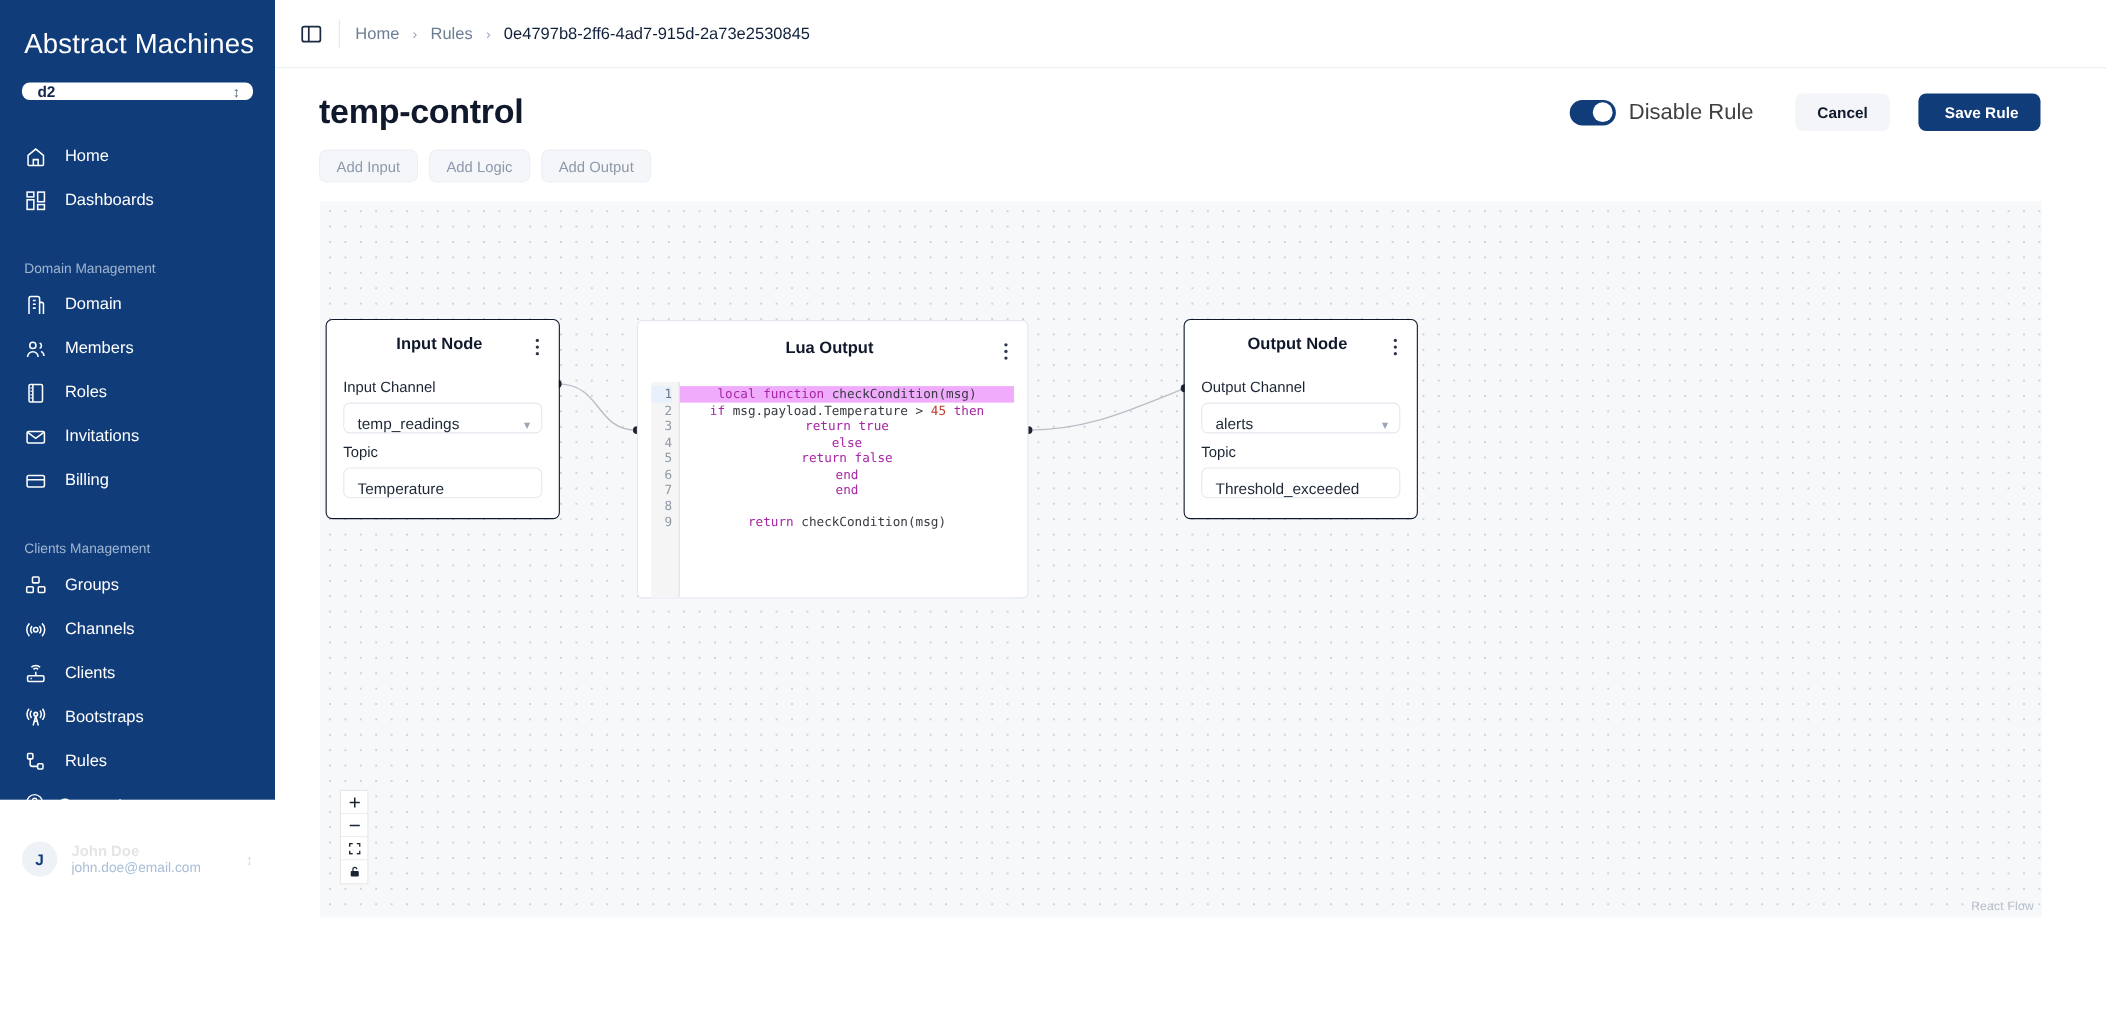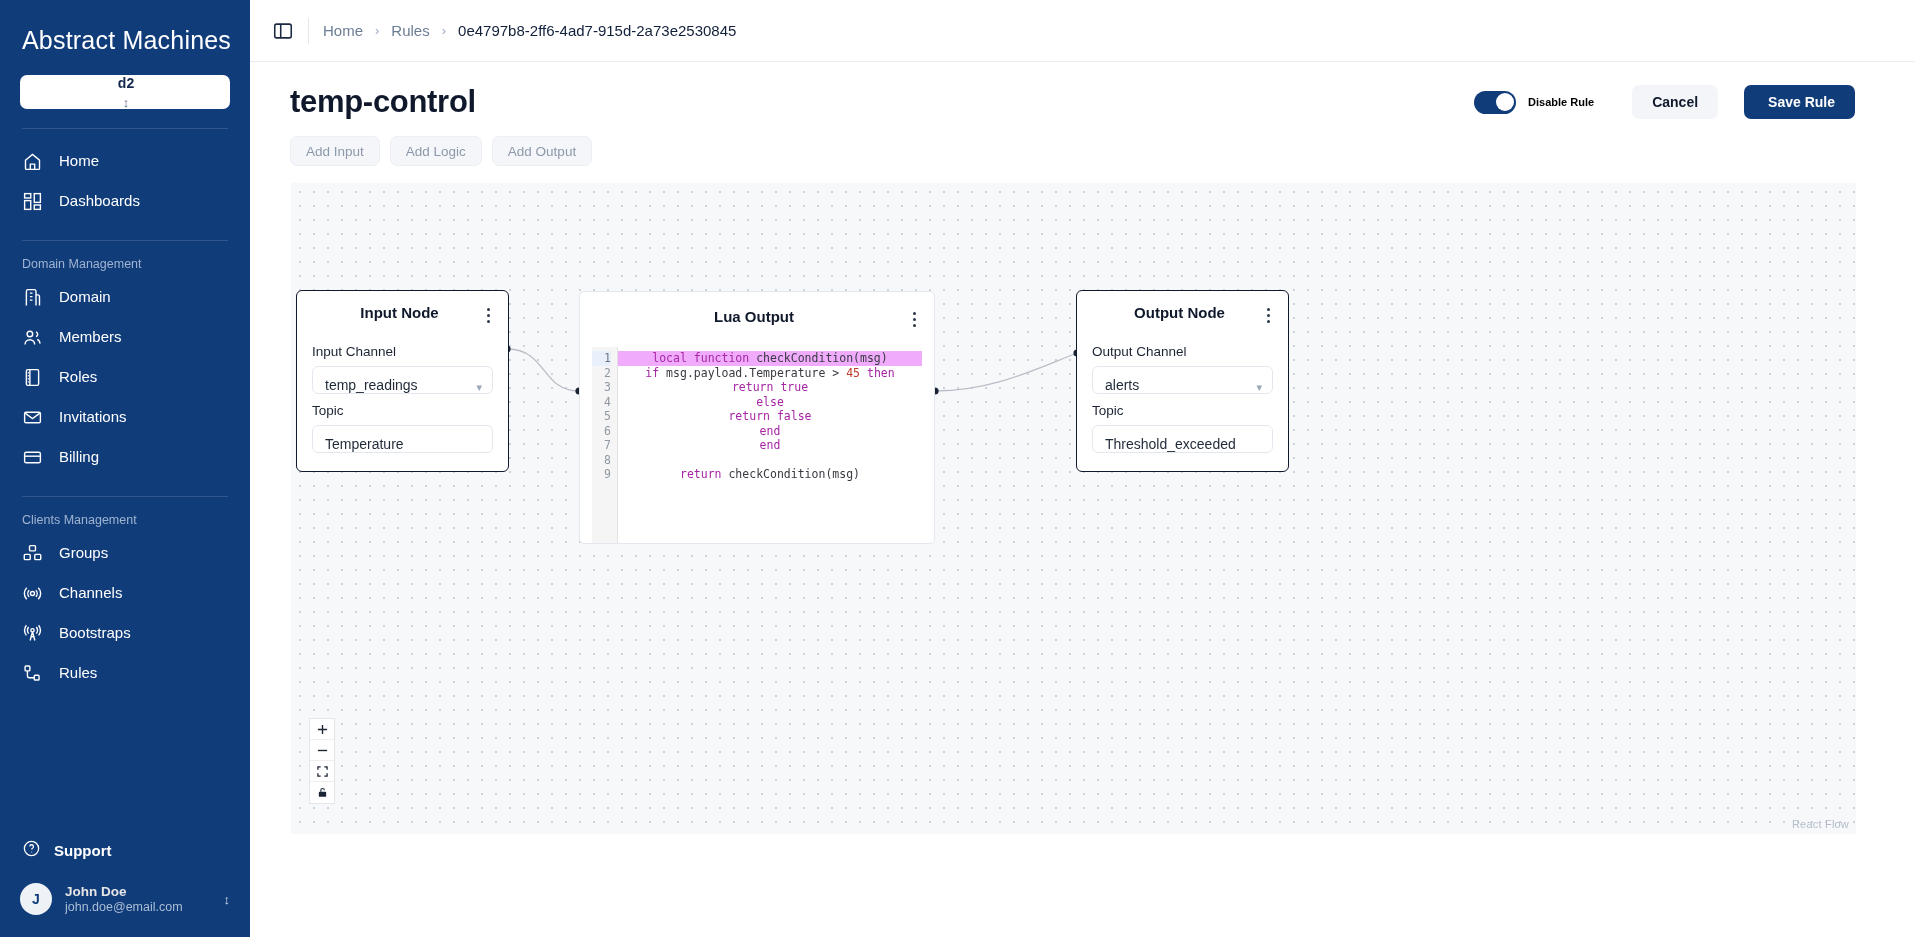--- a/index.html
+++ b/index.html
@@ -6,37 +6,37 @@
   html, body {
     width: 1915px; height: 937px;
     font-family: "Liberation Sans", sans-serif;
     background: #ffffff;
     overflow: hidden;
   }
   .app { display: flex; width: 1915px; height: 937px; }
 
   
   .sidebar {
-    width: 250px; height: 937px;
+    width: 250px; height: 727px;
     background: #113c7a;
     color: #ffffff;
     display: flex; flex-direction: column;
     flex: 0 0 250px;
     position: relative;
   }
   .brand {
     font-size: 25px; font-weight: 400; letter-spacing: .2px;
     padding: 26px 22px 0 22px; color: #fff; white-space: nowrap;
   }
   .domain-select {
     margin: 20px 20px 0 20px;
     height: 34px; background: #fff; border-radius: 7px;
     display: flex; align-items: center; justify-content: space-between;
     padding: 0 12px 0 14px;
-    color: #12284d; font-size: 14px; font-weight: 700; flex-direction: column;
+    color: #12284d; font-size: 14px; font-weight: 700;
   }
   .domain-select .updown { color: #5b6b82; font-size: 13px; line-height: 1; }
   .divider { height: 1px; background: #31568d; margin: 19px 22px 0 22px; }
   .section-label {
     font-size: 12.5px; color: #9fb4d0; padding: 16px 22px 6px 22px; font-weight: 400;
   }
   .nav { display: flex; flex-direction: column; }
   .nav-item {
     display: flex; align-items: center; gap: 16px;
     padding: 8px 22px; cursor: pointer; color: #fff;
@@ -88,21 +88,21 @@
   .title-actions { margin-left: auto; display: flex; align-items: center; gap: 16px; }
   .toggle-wrap { display: flex; align-items: center; gap: 12px; }
   .toggle {
     width: 42px; height: 23px; border-radius: 12px; background: #113c7a;
     position: relative; cursor: pointer; flex: 0 0 42px;
   }
   .toggle .knob {
     position: absolute; top: 2.5px; right: 2.5px;
     width: 18px; height: 18px; border-radius: 50%; background: #fff;
   }
-  .toggle-label { font-size: 11px; font-weight: 700; color: #000000; }
+  .toggle-label { font-size: 20px; font-weight: 400; color: #404040; }
   .btn {
     height: 34px; border-radius: 7px; border: none; cursor: pointer;
     font-size: 14px; font-weight: 700; font-family: inherit;
     padding: 0 20px; display: inline-flex; align-items: center; justify-content: center;
   }
   .btn-cancel { background: #f3f5f9; color: #10192c; margin-left: 22px; }
   .btn-save { background: #113c7a; color: #fff; margin-left: 10px; padding-left: 24px; }
 
   .addbar { display: flex; gap: 10px; padding: 16px 0 0 40px; }
   .btn-add {
@@ -298,20 +298,32 @@
       </div>
       <div class="nav-item">
         <span class="ico">
           <svg viewBox="0 0 24 24">
               <circle cx="12" cy="12" r="2.3"></circle>
               <path d="M8.2 8.2a5.4 5.4 0 0 0 0 7.6M15.8 8.2a5.4 5.4 0 0 1 0 7.6"></path>
               <path d="M5.4 5.4a9.4 9.4 0 0 0 0 13.2M18.6 5.4a9.4 9.4 0 0 1 0 13.2"></path>
             </svg>
         </span>
         <span>Channels</span>
+      </div>
+      <div class="nav-item">
+        <span class="ico">
+          <svg viewBox="0 0 24 24">
+              <rect x="3.5" y="14" width="17" height="6" rx="1.5"></rect>
+              <path d="M12 14v-4"></path>
+              <path d="M9.6 7.5a3.4 3.4 0 0 1 4.8 0"></path>
+              <path d="M7.4 5.2a6.6 6.6 0 0 1 9.2 0"></path>
+              <path d="M6.5 17h1.4"></path>
+            </svg>
+        </span>
+        <span>Clients</span>
       </div>
       <div class="nav-item">
         <span class="ico">
           <svg viewBox="0 0 24 24">
               <circle cx="12" cy="8.3" r="1.9"></circle>
               <path d="M12 10.2 9.3 20M12 10.2 14.7 20"></path>
               <path d="M10 15.6h4"></path>
               <path d="M7.6 4.6a6.4 6.4 0 0 0 0 7.6M16.4 4.6a6.4 6.4 0 0 1 0 7.6"></path>
               <path d="M5 2.6a9.8 9.8 0 0 0 0 11.6M19 2.6a9.8 9.8 0 0 1 0 11.6"></path>
             </svg>

